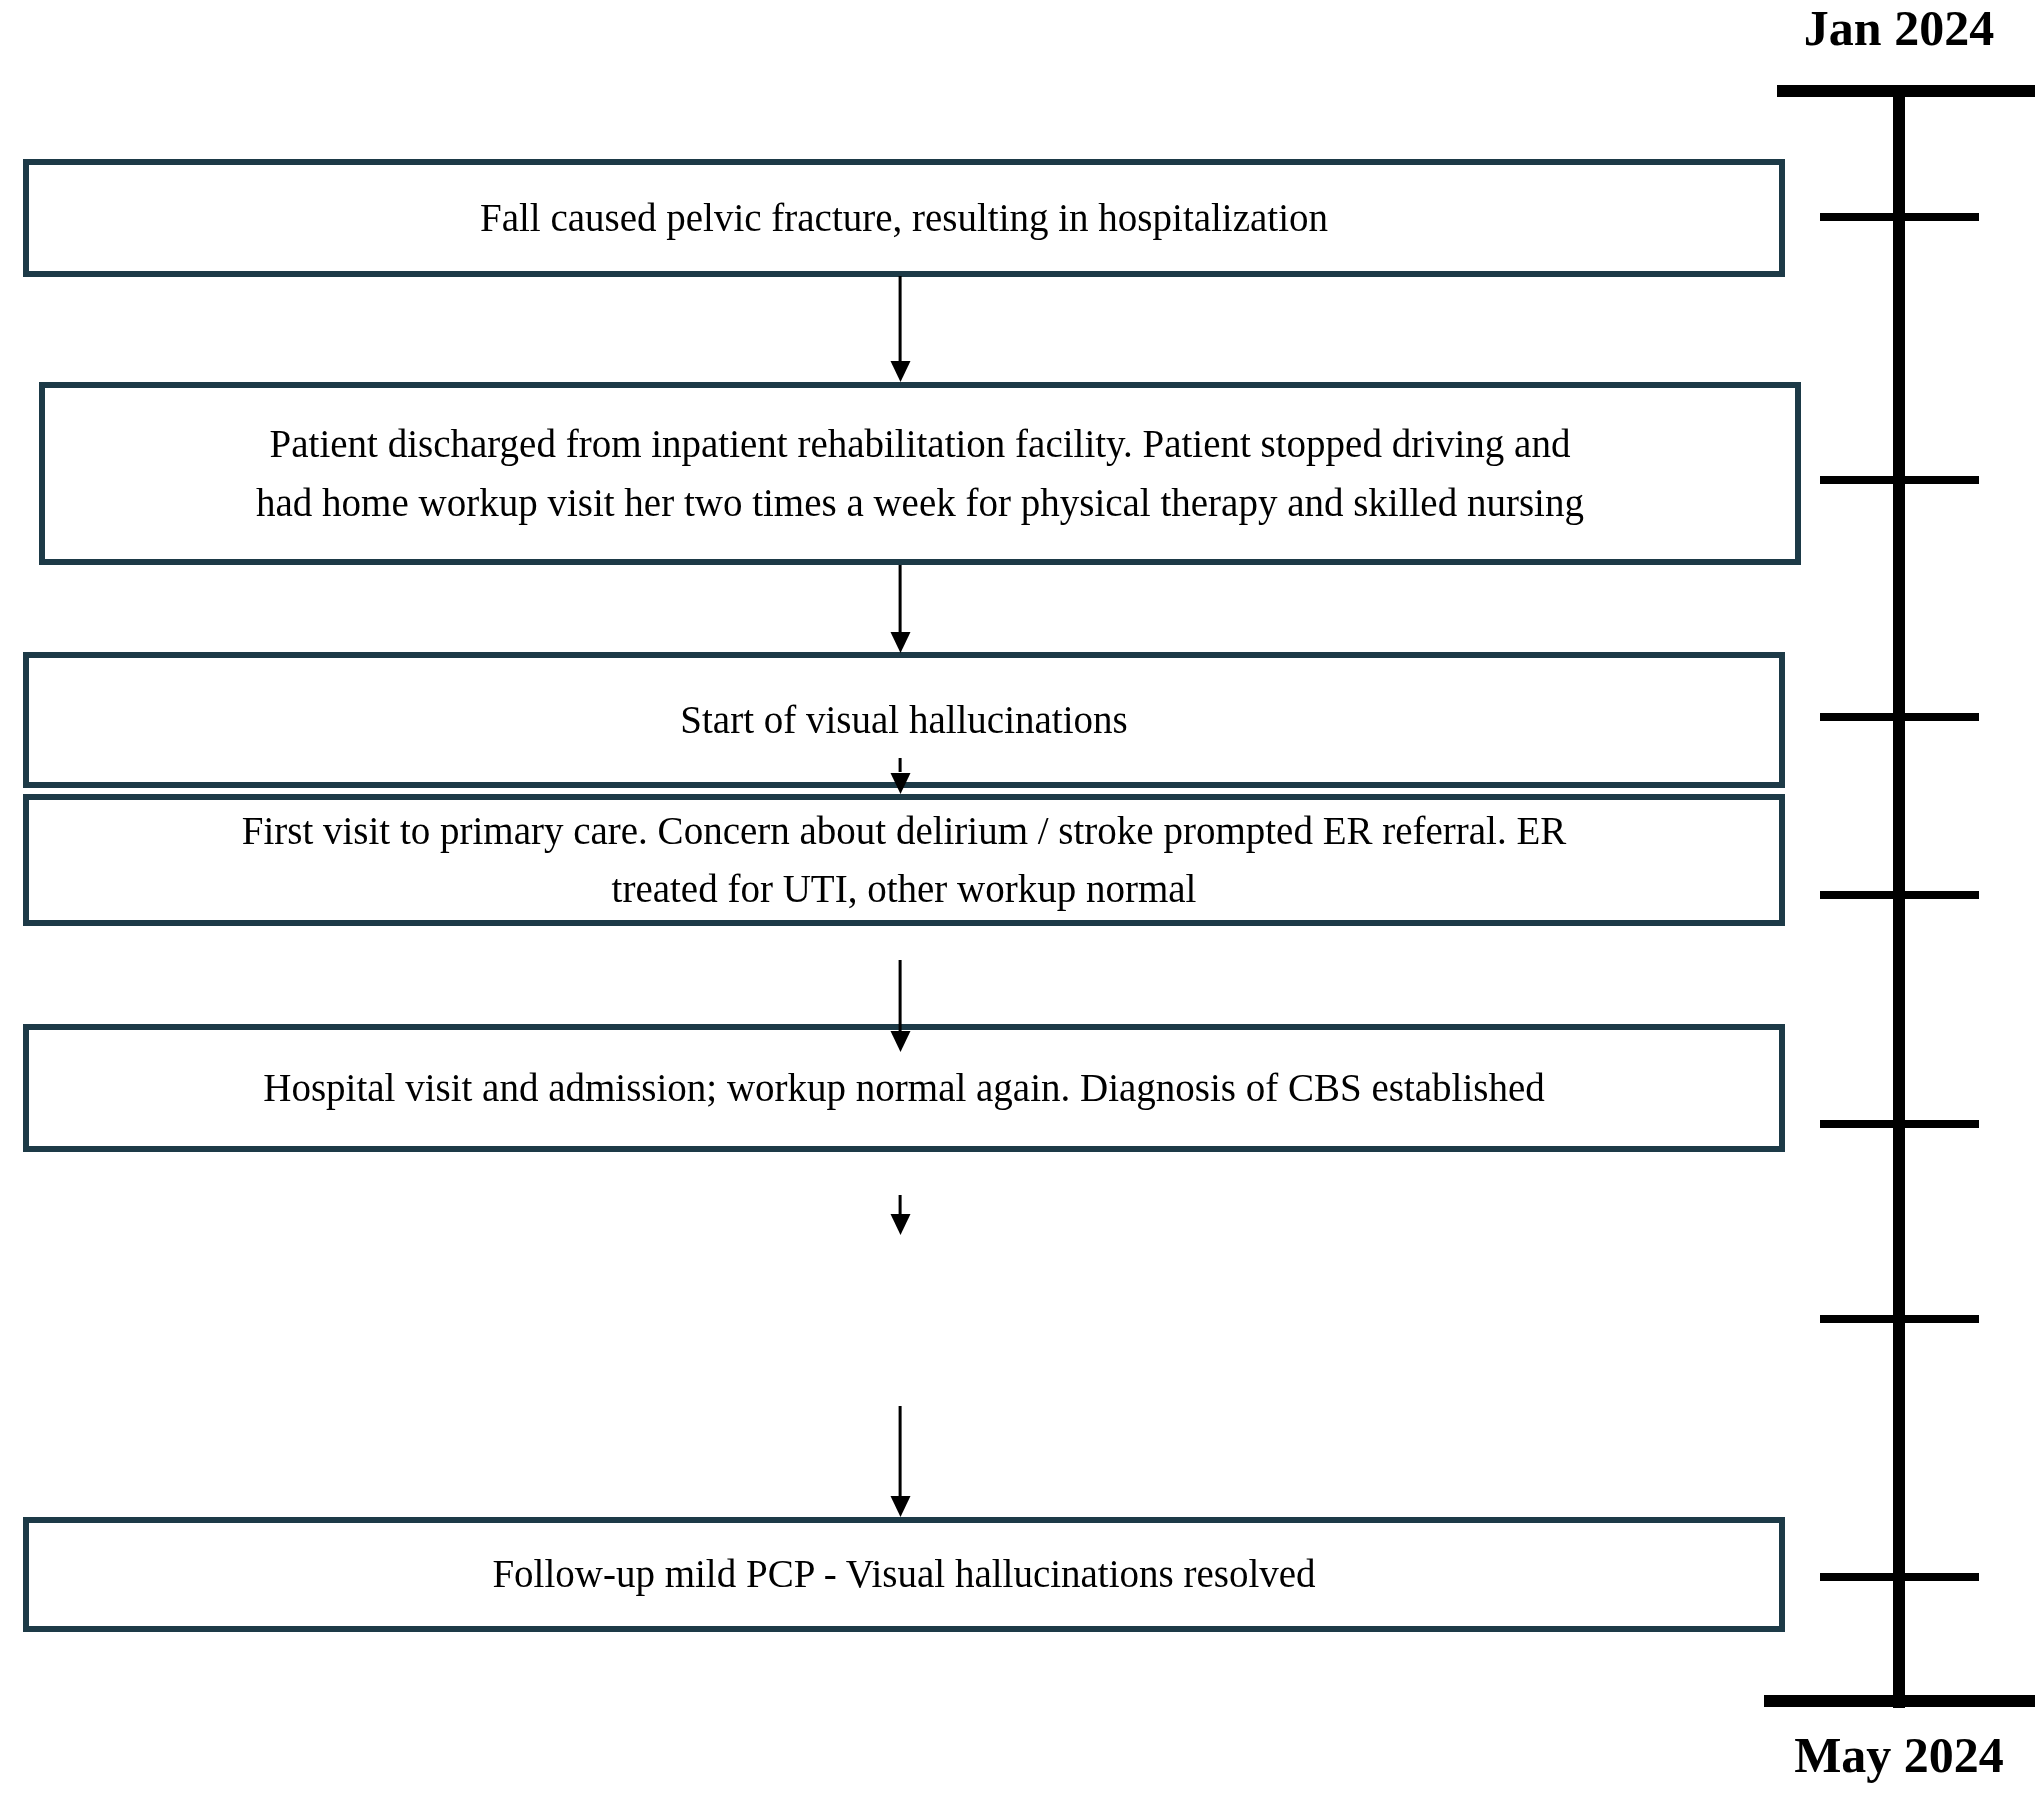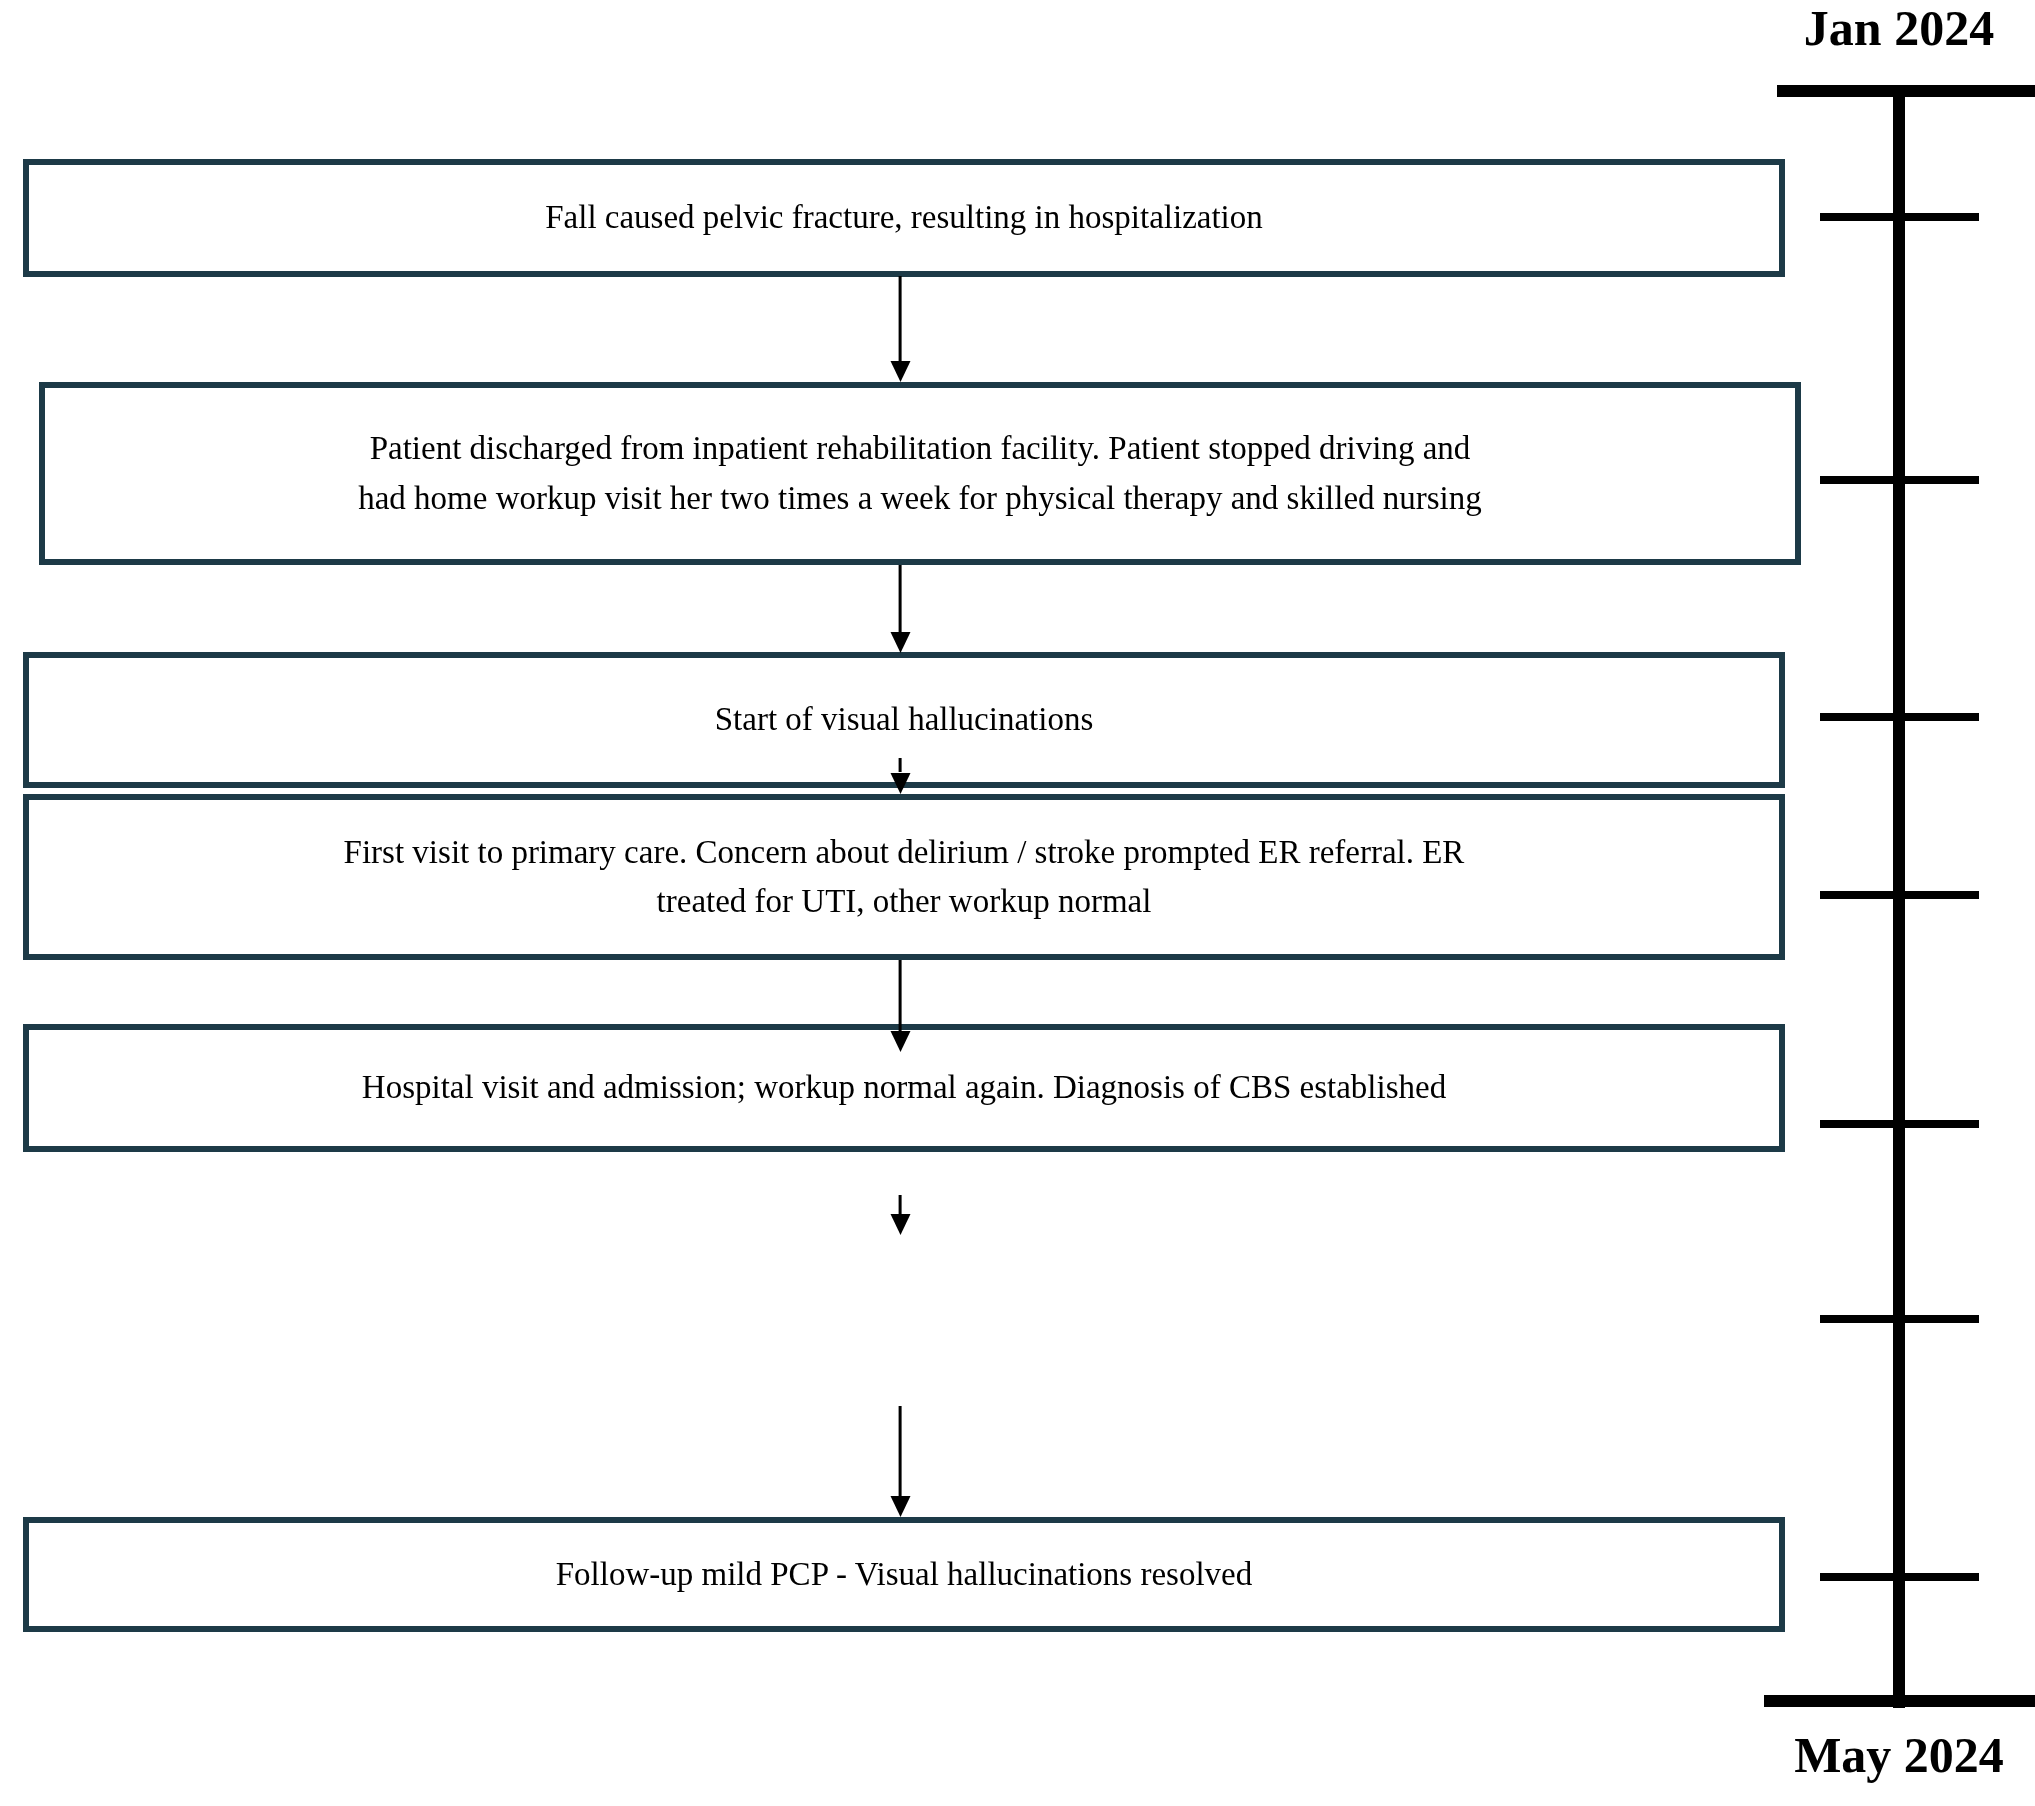--- a/index.html
+++ b/index.html
@@ -18,21 +18,21 @@
     overflow:hidden;
   }
   .event-box{
     position:absolute;
     left:23px;width:1762px;
     box-sizing:border-box;
     border:6px solid var(--box-border);
     background:var(--bg);
     display:flex;flex-direction:column;justify-content:center;align-items:center;
     text-align:right;
-    font-size:33px;line-height:1.5;
+    font-size:39px;line-height:1.5;
     padding:0 23px;
   }
   .event-box .line{display:block;}
   .arrow{position:absolute;width:23px;transform:translateX(-50%);}
   .arrow .stem{
     position:absolute;top:0;left:50%;transform:translateX(-50%);
     width:3.8px;background:var(--line);
   }
   .arrow .head{
     position:absolute;bottom:0;left:50%;transform:translateX(-50%);
@@ -62,21 +62,21 @@
 
   <div class="event-box" style="top:382px;height:183px;margin-left:16px;">
     <span class="line">Patient discharged from inpatient rehabilitation facility. Patient stopped driving and</span>
     <span class="line">had home workup visit her two times a week for physical therapy and skilled nursing</span>
   </div>
 
   <div class="event-box" style="top:652px;height:136px;">
     <span class="line">Start of visual hallucinations</span>
   </div>
 
-  <div class="event-box" style="top:794px;height:166px;">
+  <div class="event-box" style="top:794px;height:132px;">
     <span class="line">First visit to primary care. Concern about delirium / stroke prompted ER referral. ER</span>
     <span class="line">treated for UTI, other workup normal</span>
   </div>
 
   <div class="event-box" style="top:1024px;height:128px;">
     <span class="line">Hospital visit and admission; workup normal again. Diagnosis of CBS established</span>
   </div>
 
 
   <div class="event-box" style="top:1517px;height:115px;">

